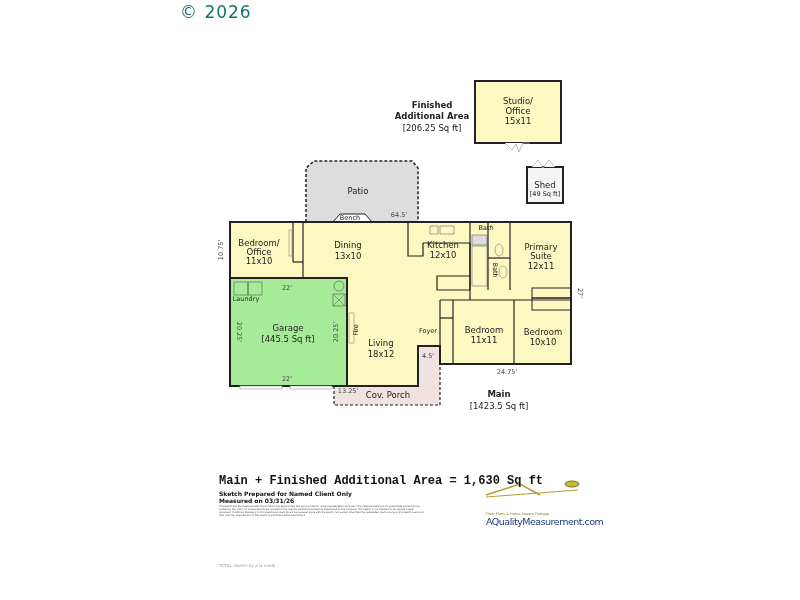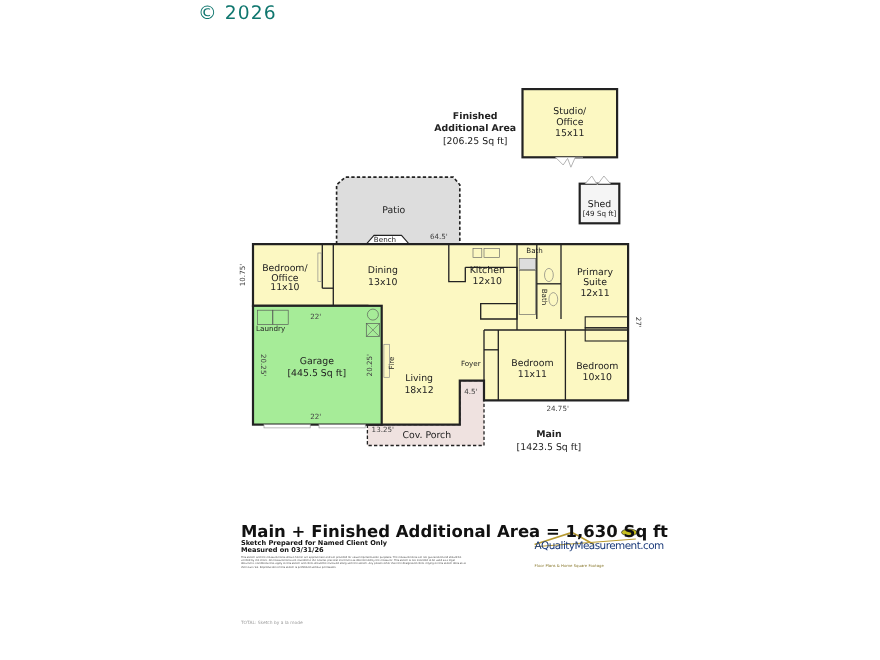--- a/index.html
+++ b/index.html
@@ -4,24 +4,24 @@
 <style>
   html, body { margin:0; padding:0; background:#ffffff; }
   body { width:800px; height:600px; position:relative; overflow:hidden; font-family:"DejaVu Sans", sans-serif; color:#222; }
   .abs { position:absolute; }
   .copyright { left:180px; top:2px; font-size:17px; color:#0f766e; letter-spacing:1px; }
   svg text { font-family:"DejaVu Sans", sans-serif; }
   .lbl { font-size:8.5px; fill:#222; text-anchor:middle; }
   .lbl-sm { font-size:6.5px; fill:#222; text-anchor:middle; }
   .dim { font-size:6.5px; fill:#444; text-anchor:middle; }
   .bold { font-weight:bold; }
-  .summary { left:219px; top:474px; font-size:15px; font-weight:bold; color:#111; }
+  .summary { left:219px; top:474px; font-size:12px; font-weight:bold; color:#111;font-family:Liberation Mono, monospace; }
   .prepared { left:219px; top:490px; font-size:6px; font-weight:bold; color:#111; line-height:7px; }
   .fine { left:219px; top:505px; width:205px; font-size:2.3px; color:#444; line-height:3px; }
-  .logo-text { left:486px; top:491px; font-size:9.5px; color:#1a3a7a; letter-spacing:-0.5px; }
+  .logo-text { left:486px; top:516px; font-size:9.5px; color:#1a3a7a; letter-spacing:-0.5px; }
   .logo-sub { left:486px; top:512px; font-size:3.5px; color:#8a7a30; }
   .footer { left:219px; top:563px; font-size:4px; color:#999; }
 </style>
 </head>
 <body>
 
 <div class="abs copyright">© 2026</div>
 
 <svg class="abs" style="left:0;top:0" width="800" height="600">
 

